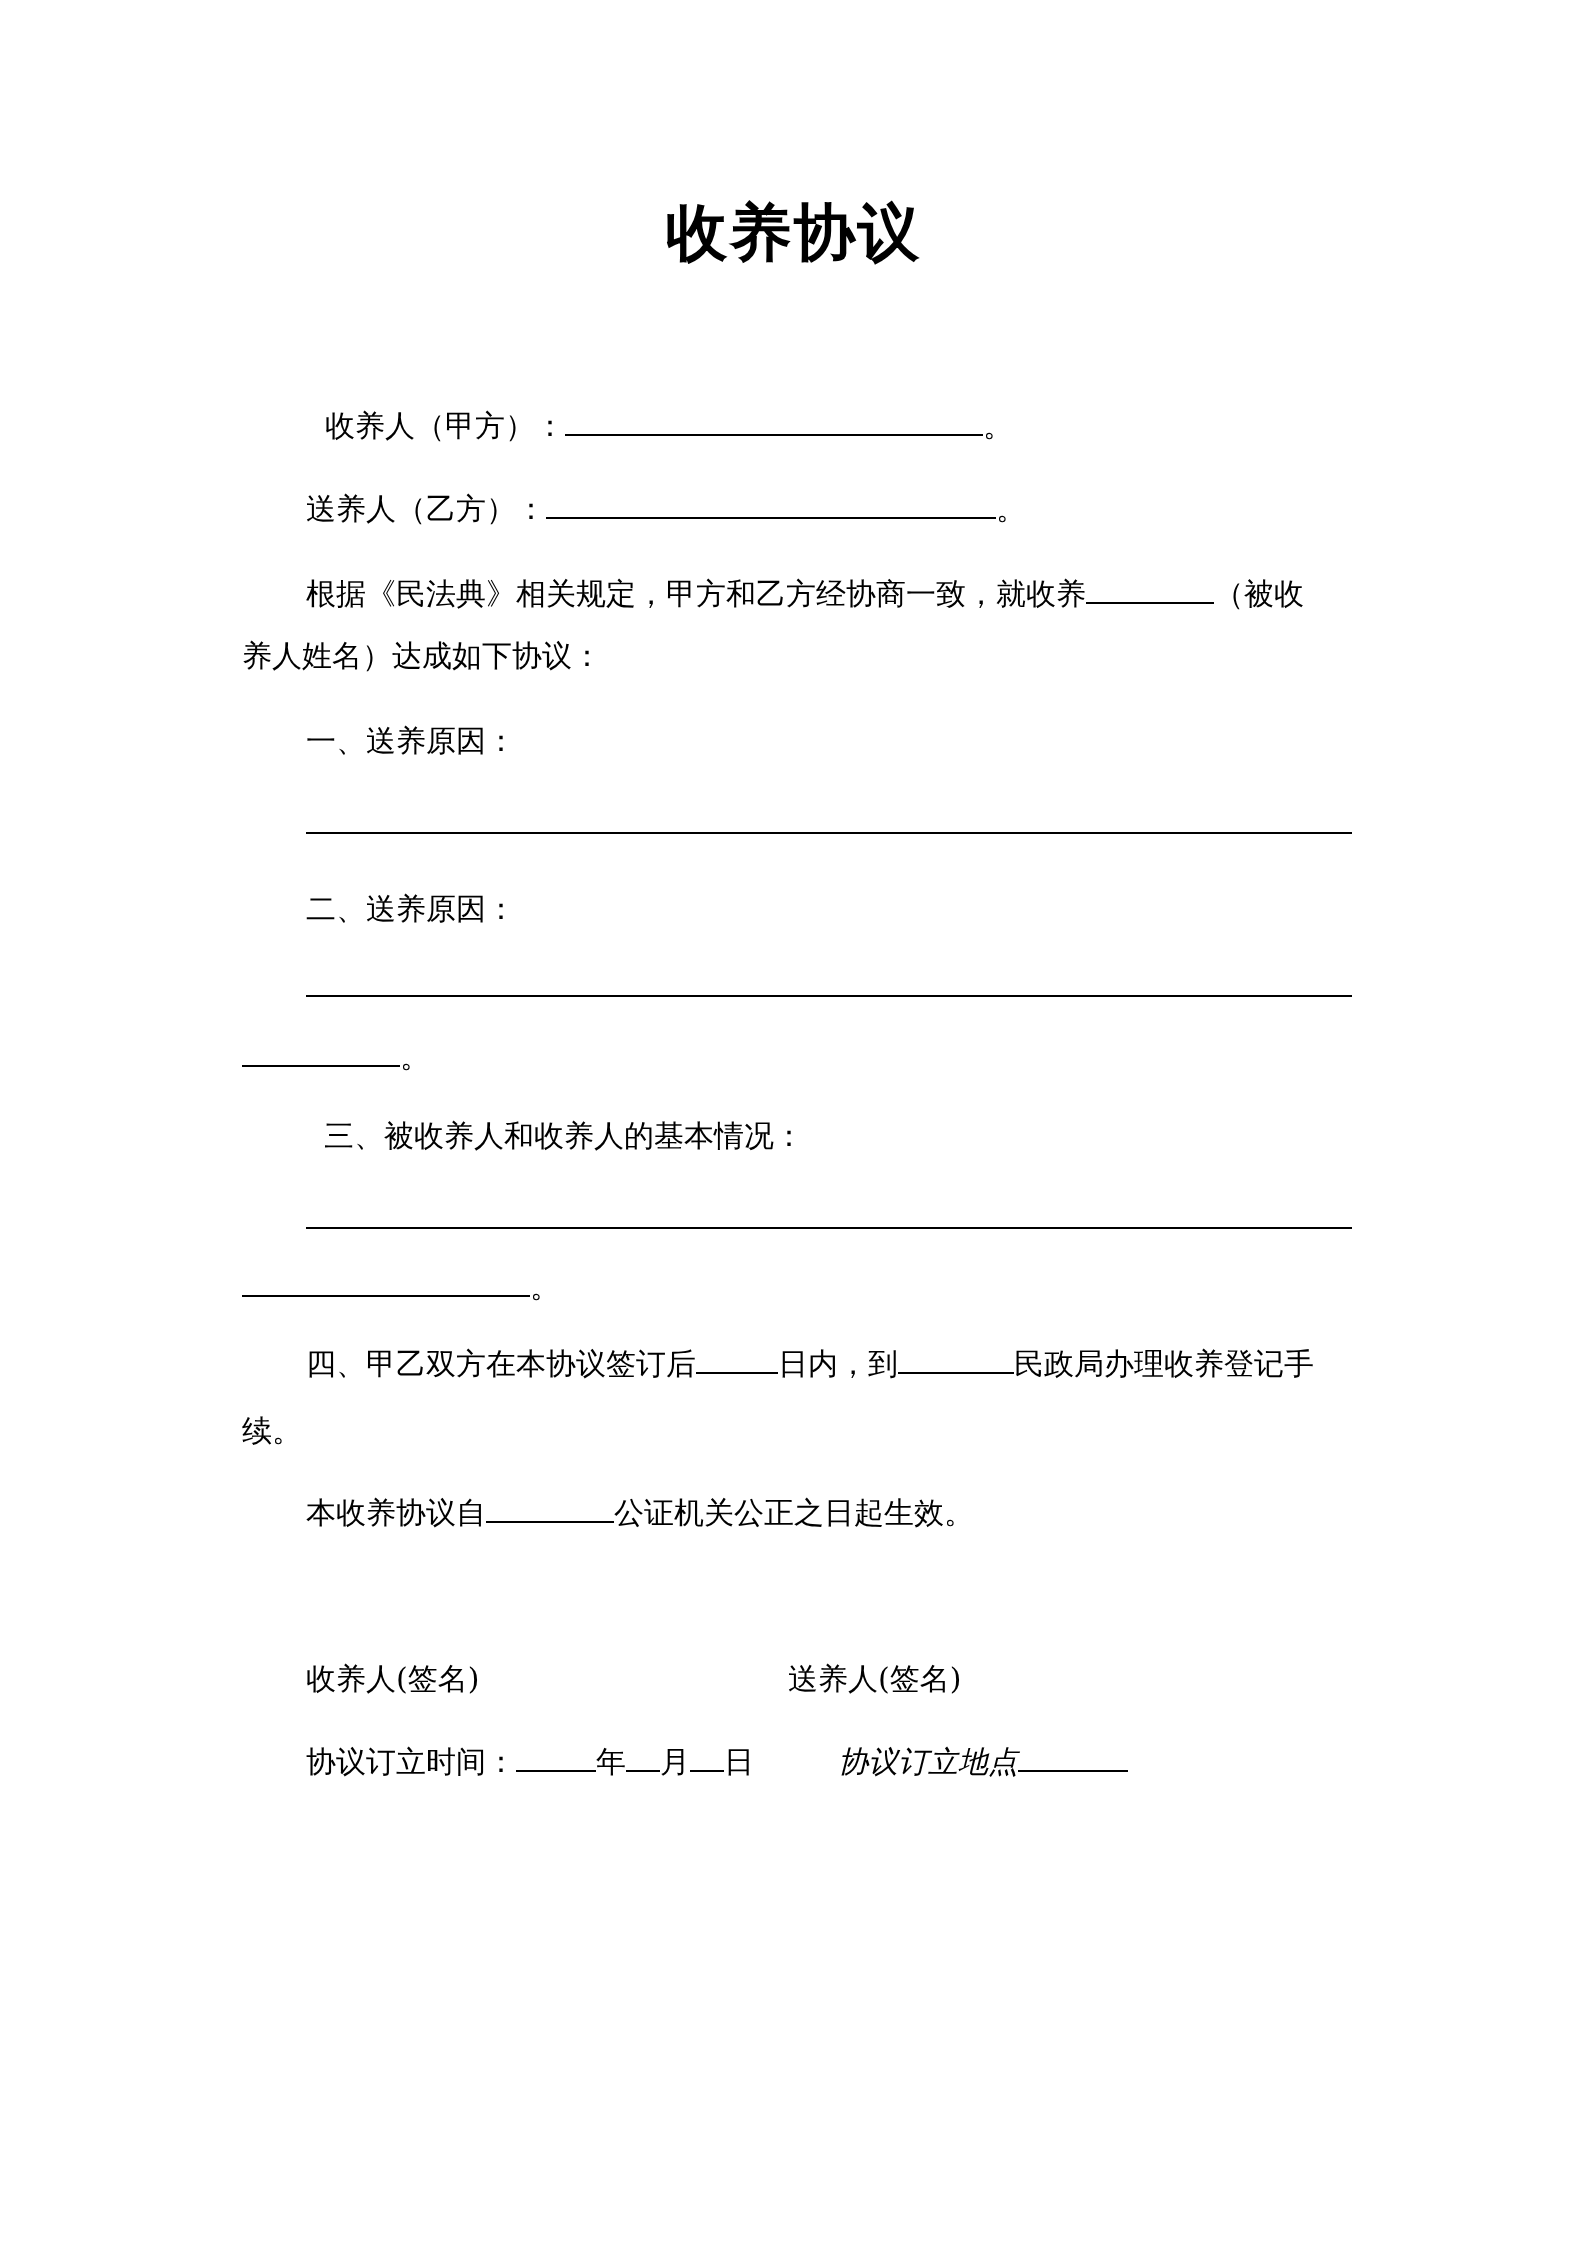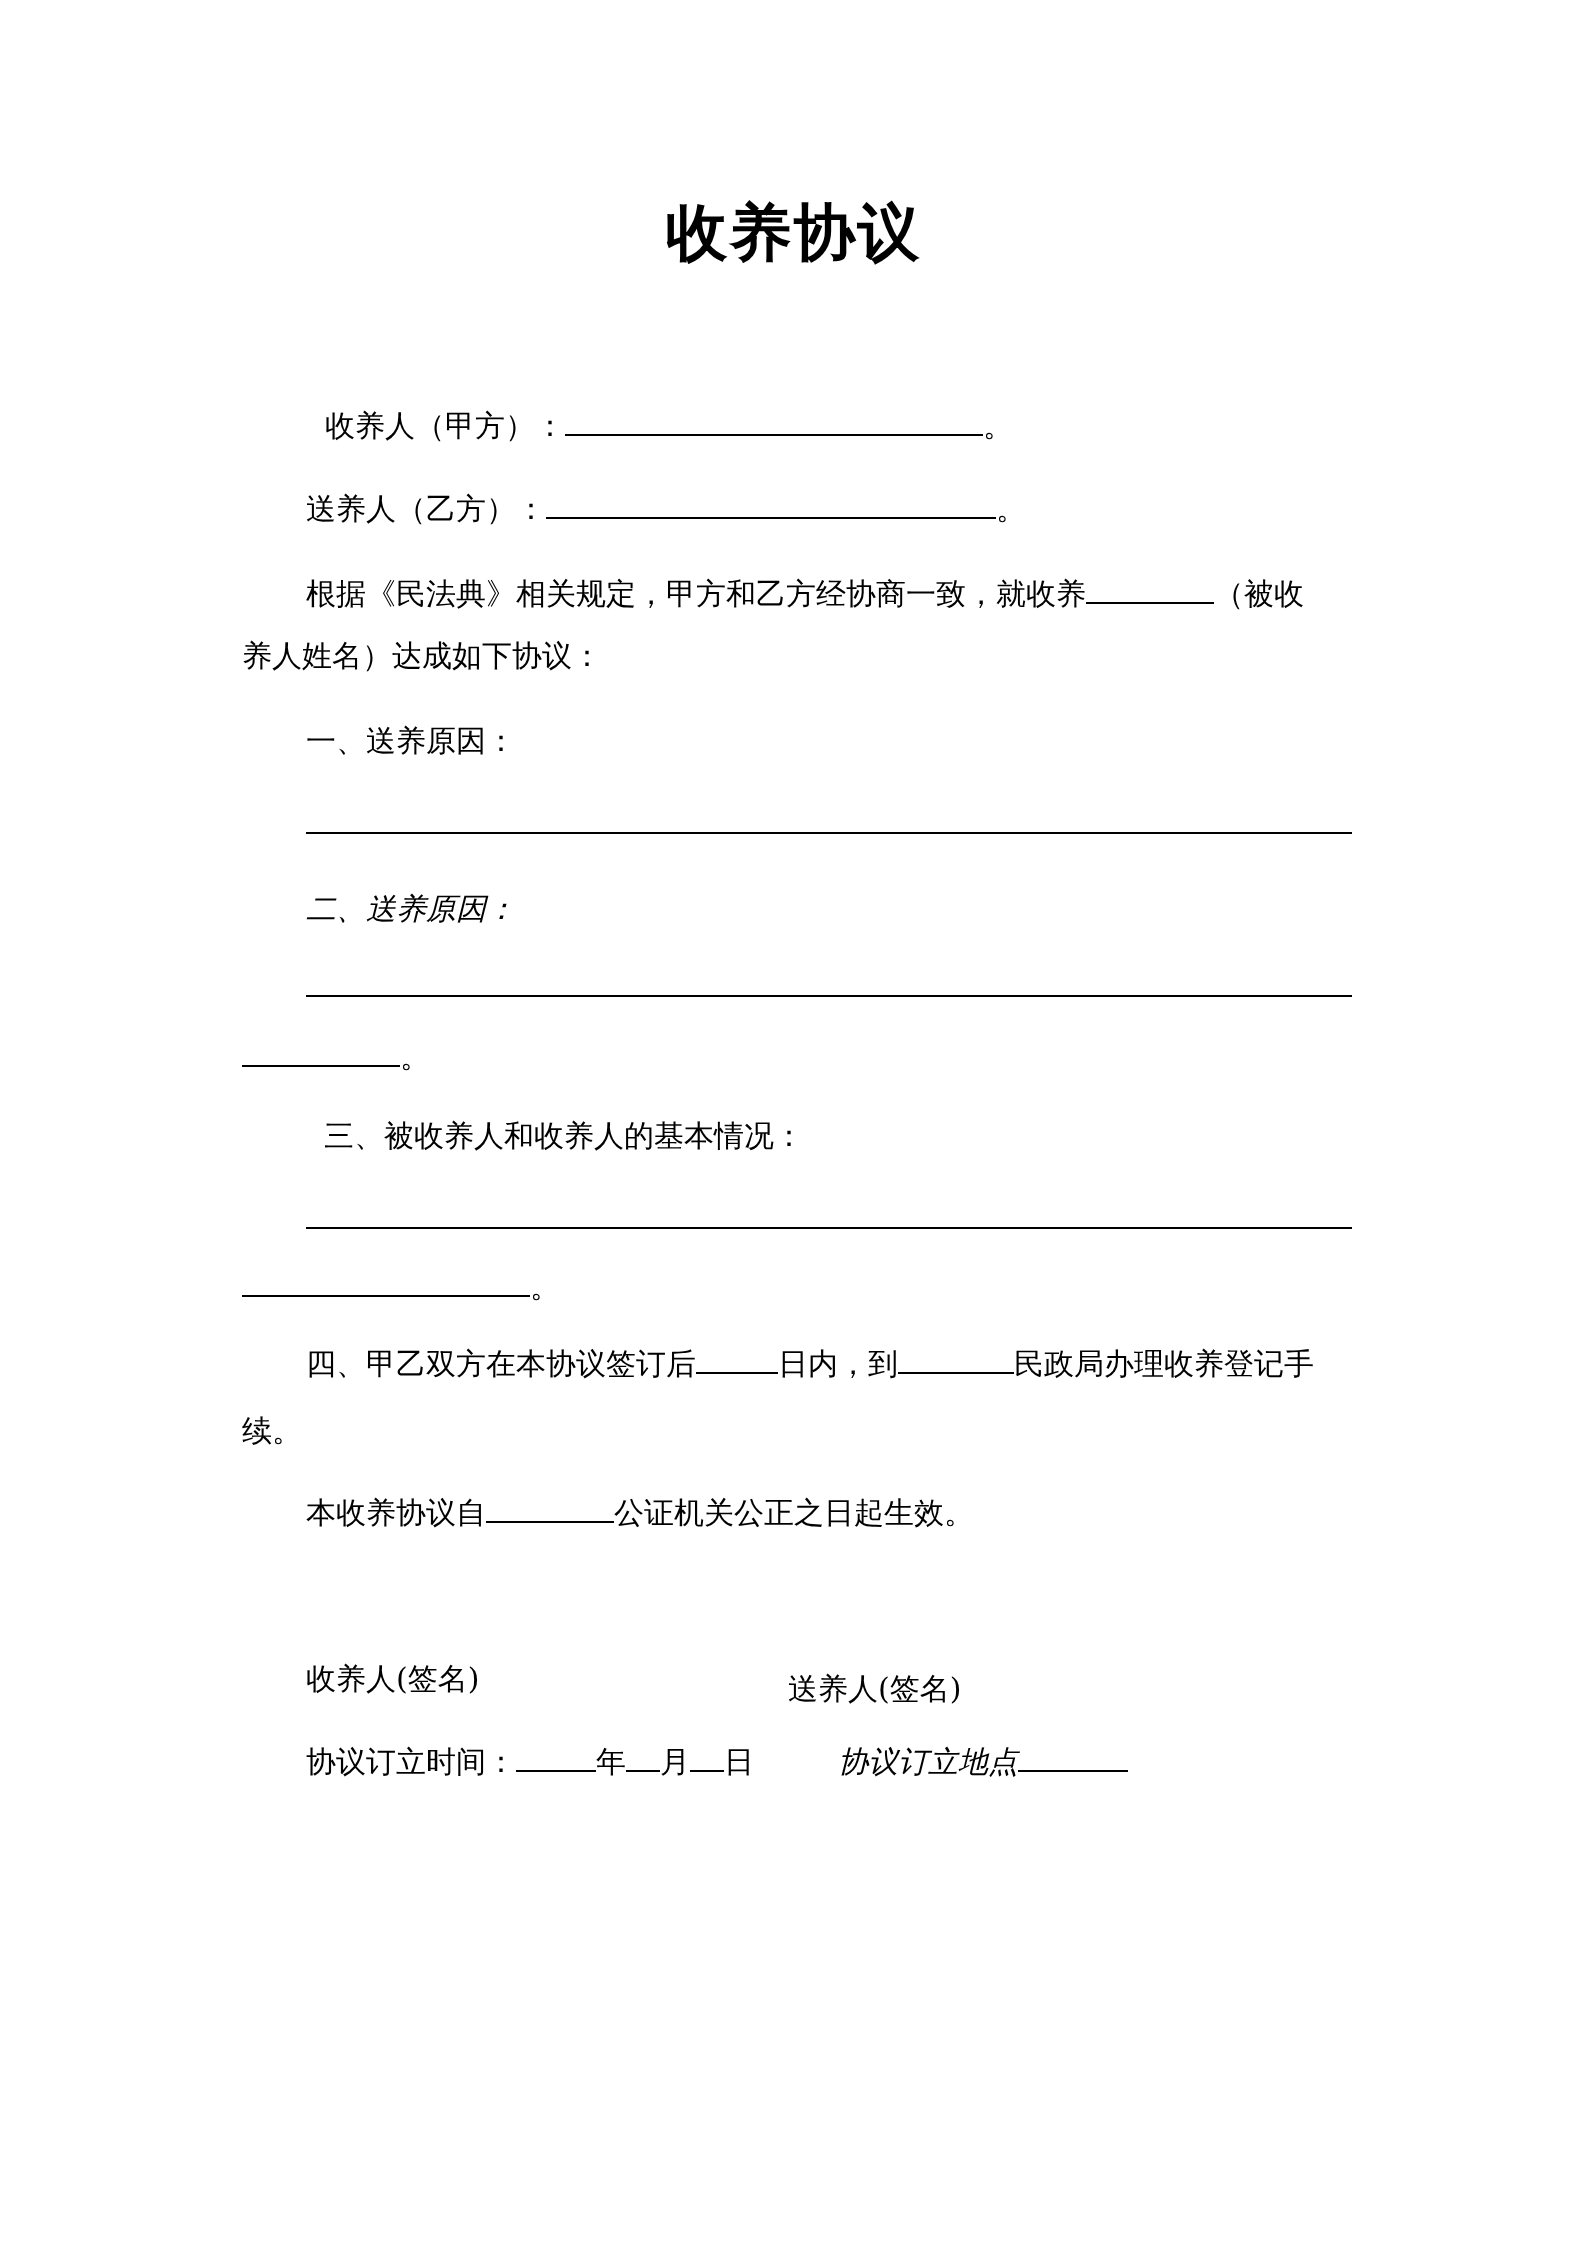--- a/index.html
+++ b/index.html
@@ -28,21 +28,21 @@
   </div>
 
   <div class="line" style="left:306px; top:574px;">
     <span>根据《民法典》相关规定，甲方和乙方经协商一致，就收养</span><span class="blank" style="width:128px;"></span><span>（被收</span>
   </div>
   <div class="line" style="left:242px; top:636px;">养人姓名）达成如下协议：</div>
 
   <div class="line" style="left:306px; top:721px;">一、送养原因：</div>
   <div class="rule" style="left:306px; top:832px; width:1046px;"></div>
 
-  <div class="line" style="left:306px; top:889px;font-style:italic;">二、送养原因：</div>
+  <div class="line" style="left:306px; top:889px;">二、送养原因：</div>
   <div class="rule" style="left:306px; top:995px; width:1046px;"></div>
   <div class="line" style="left:242px; top:1037px;">
     <span class="blank" style="width:158px;"></span><span>。</span>
   </div>
 
   <div class="line" style="left:324px; top:1116px;">三、被收养人和收养人的基本情况：</div>
   <div class="rule" style="left:306px; top:1227px; width:1046px;"></div>
   <div class="line" style="left:242px; top:1267px;">
     <span class="blank" style="width:288px;"></span><span>。</span>
   </div>
@@ -50,21 +50,21 @@
   <div class="line" style="left:306px; top:1344px;">
     <span>四、甲乙双方在本协议签订后</span><span class="blank" style="width:82px;"></span><span>日内，到</span><span class="blank" style="width:116px;"></span><span>民政局办理收养登记手</span>
   </div>
   <div class="line" style="left:242px; top:1411px;">续。</div>
 
   <div class="line" style="left:306px; top:1493px;">
     <span>本收养协议自</span><span class="blank" style="width:128px;"></span><span>公证机关公正之日起生效。</span>
   </div>
 
   <div class="line" style="left:306px; top:1659px;">收养人(签名)</div>
-  <div class="line" style="left:788px; top:1659px;margin-top:10px;">送养人(签名)</div>
+  <div class="line" style="left:788px; top:1659px;">送养人(签名)</div>
 
   <div class="line" style="left:306px; top:1742px;">
     <span>协议订立时间：</span><span class="blank" style="width:80px;"></span><span>年</span><span class="blank" style="width:34px;"></span><span>月</span><span class="blank" style="width:34px;"></span><span>日</span>
   </div>
   <div class="line" style="left:838px; top:1742px;font-style:italic;">
     <span>协议订立地点</span><span class="blank" style="width:110px;"></span>
   </div>
 
 </div>
 

